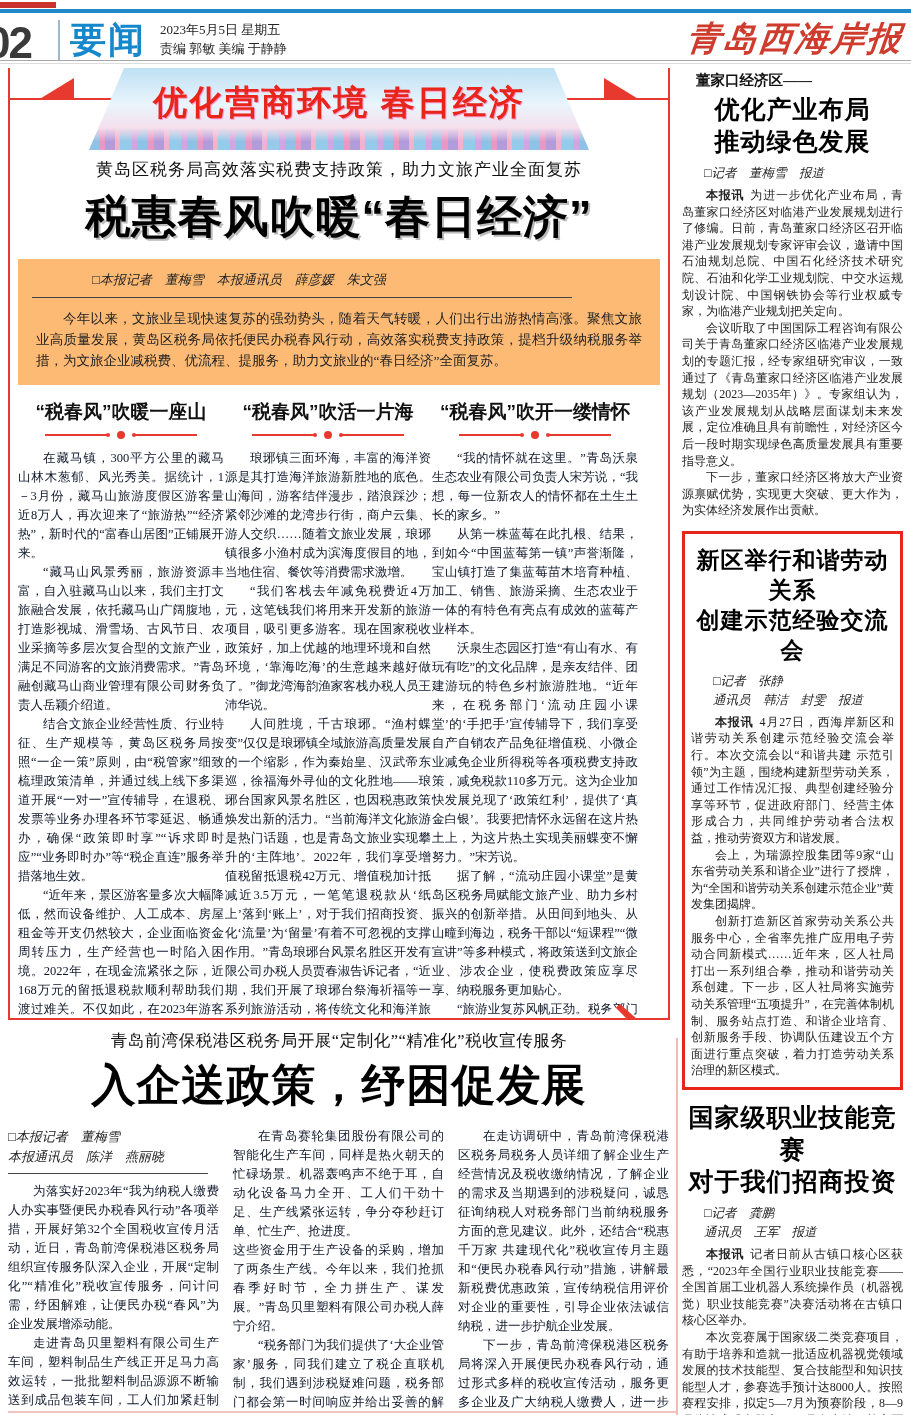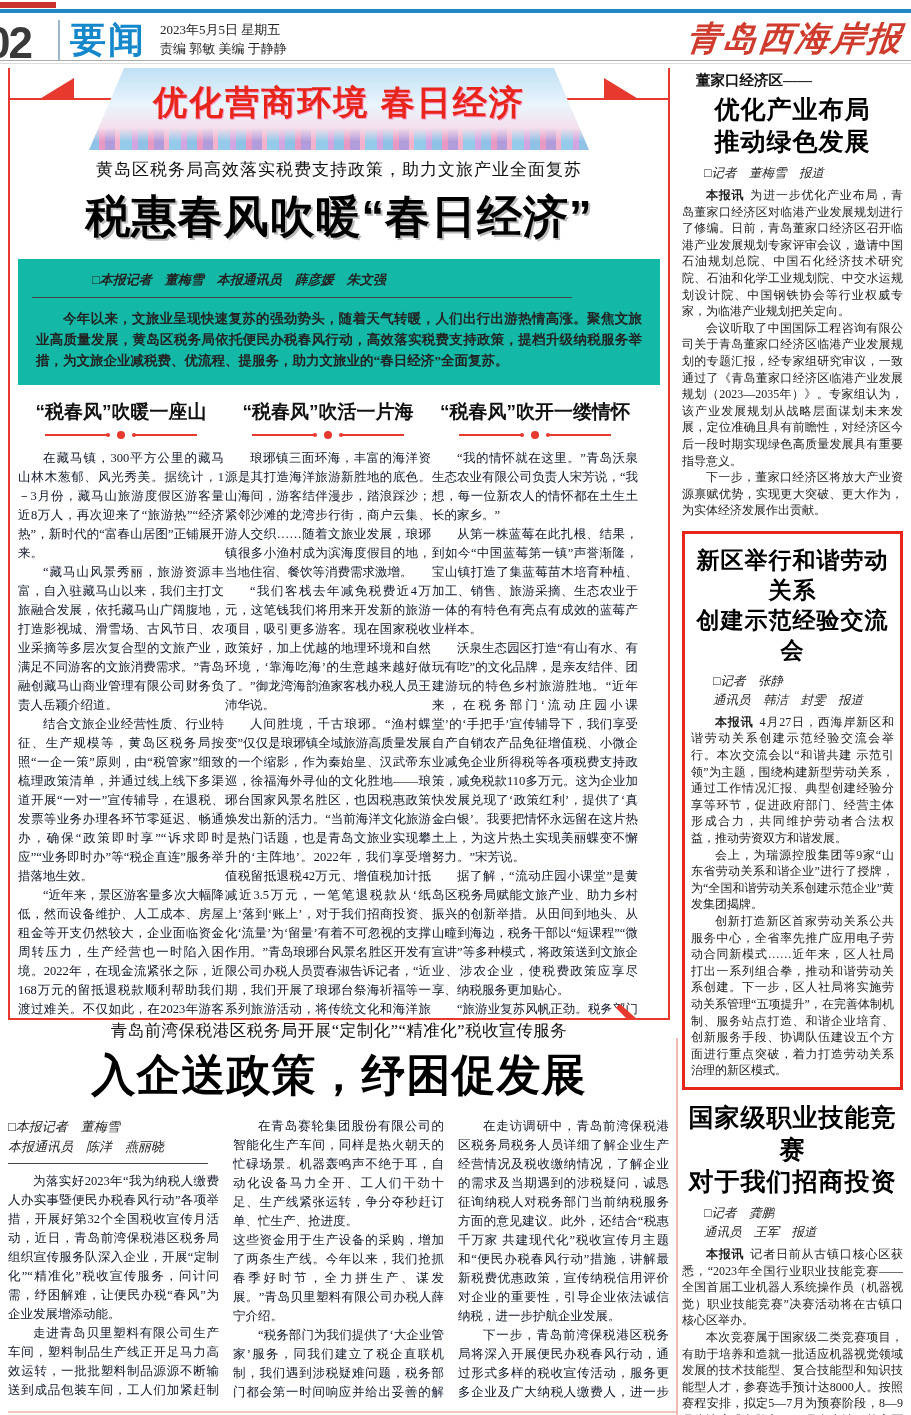--- a/index.html
+++ b/index.html
@@ -63,21 +63,21 @@
       #f0a0c0 26px 31px, #74c2e8 31px 43px, #c490dc 43px 49px);
     mask-image:linear-gradient(180deg,transparent 0,#000 60%);
     -webkit-mask-image:linear-gradient(180deg,transparent 0,#000 60%);
   }
   .tax-kicker { text-align:center; font-size:17px; margin-top:8px; color:#111; letter-spacing:1px; }
   .tax-headline {
     text-align:center; font-family:"Liberation Sans","DejaVu Sans",sans-serif;
     font-size:45px; font-weight:bold; color:#000; margin-top:6px; letter-spacing:1px;
     text-shadow:2px 2px 0 #bbb;
   }
-  .pink-block { background:#14b8a6; margin-top:12px; padding:10px 14px 12px 14px;font-weight:bold; }
+  .pink-block { background:#fdba74; margin-top:12px; padding:10px 14px 12px 14px; }
   .tax-byline {
     font-size:13px; color:#222; font-style:italic; padding:2px 0 8px 60px;
     border-bottom:1px solid #444; width:88%;
   }
   .tax-lead { font-size:13.5px; line-height:21px; text-align:justify; text-indent:2em; padding:10px 4px 2px 4px; color:#222; }
   .tax-cols { display:flex; gap:1px; margin-top:14px; }
   .tax-col { width:206px; }
   .subhead {
     font-family:"Liberation Sans","DejaVu Sans",sans-serif; font-size:19px; font-weight:bold;
     color:#111; text-align:center; letter-spacing:0px;
@@ -87,21 +87,21 @@
   .subhead-rule .dot { width:8px; height:8px; border-radius:50%; background:#e8392e;
     box-shadow:-13px 0 0 -2px #e8392e, 13px 0 0 -2px #e8392e; }
   .bp { font-size:12.5px; line-height:19px; text-align:justify; text-indent:2em; color:#0f172a; }
   .noind { text-indent:0; }
   .notch { position:absolute; bottom:-2px; right:40px; width:0; height:0;
     border-left:14px solid transparent; border-right:14px solid transparent; border-bottom:14px solid #fff; }
   .notch-line { position:absolute; bottom:-2px; right:30px; width:0; height:0;
     border-left:18px solid transparent; border-right:18px solid transparent; border-bottom:16px solid #e8392e; }
 
   
-  .bottom-article { position:relative; height:380px; overflow:hidden; }
+  .bottom-article { margin-top:10px; position:relative; height:380px; overflow:hidden; }
   .ba-kicker { text-align:center; font-size:16.5px; color:#111; letter-spacing:.5px; }
   .ba-headline {
     text-align:center; font-family:"Liberation Sans","DejaVu Sans",sans-serif;
     font-size:44px; font-weight:bold; color:#000; margin-top:4px; letter-spacing:1px;
   }
   .ba-cols { display:flex; gap:14px; margin-top:12px; }
   .ba-col { width:211px; }
   .ba-byline { font-size:13px; font-style:italic; color:#222; line-height:20px;
     border-bottom:1px solid #444; padding-bottom:6px; margin-bottom:8px; width:95%; }
 

